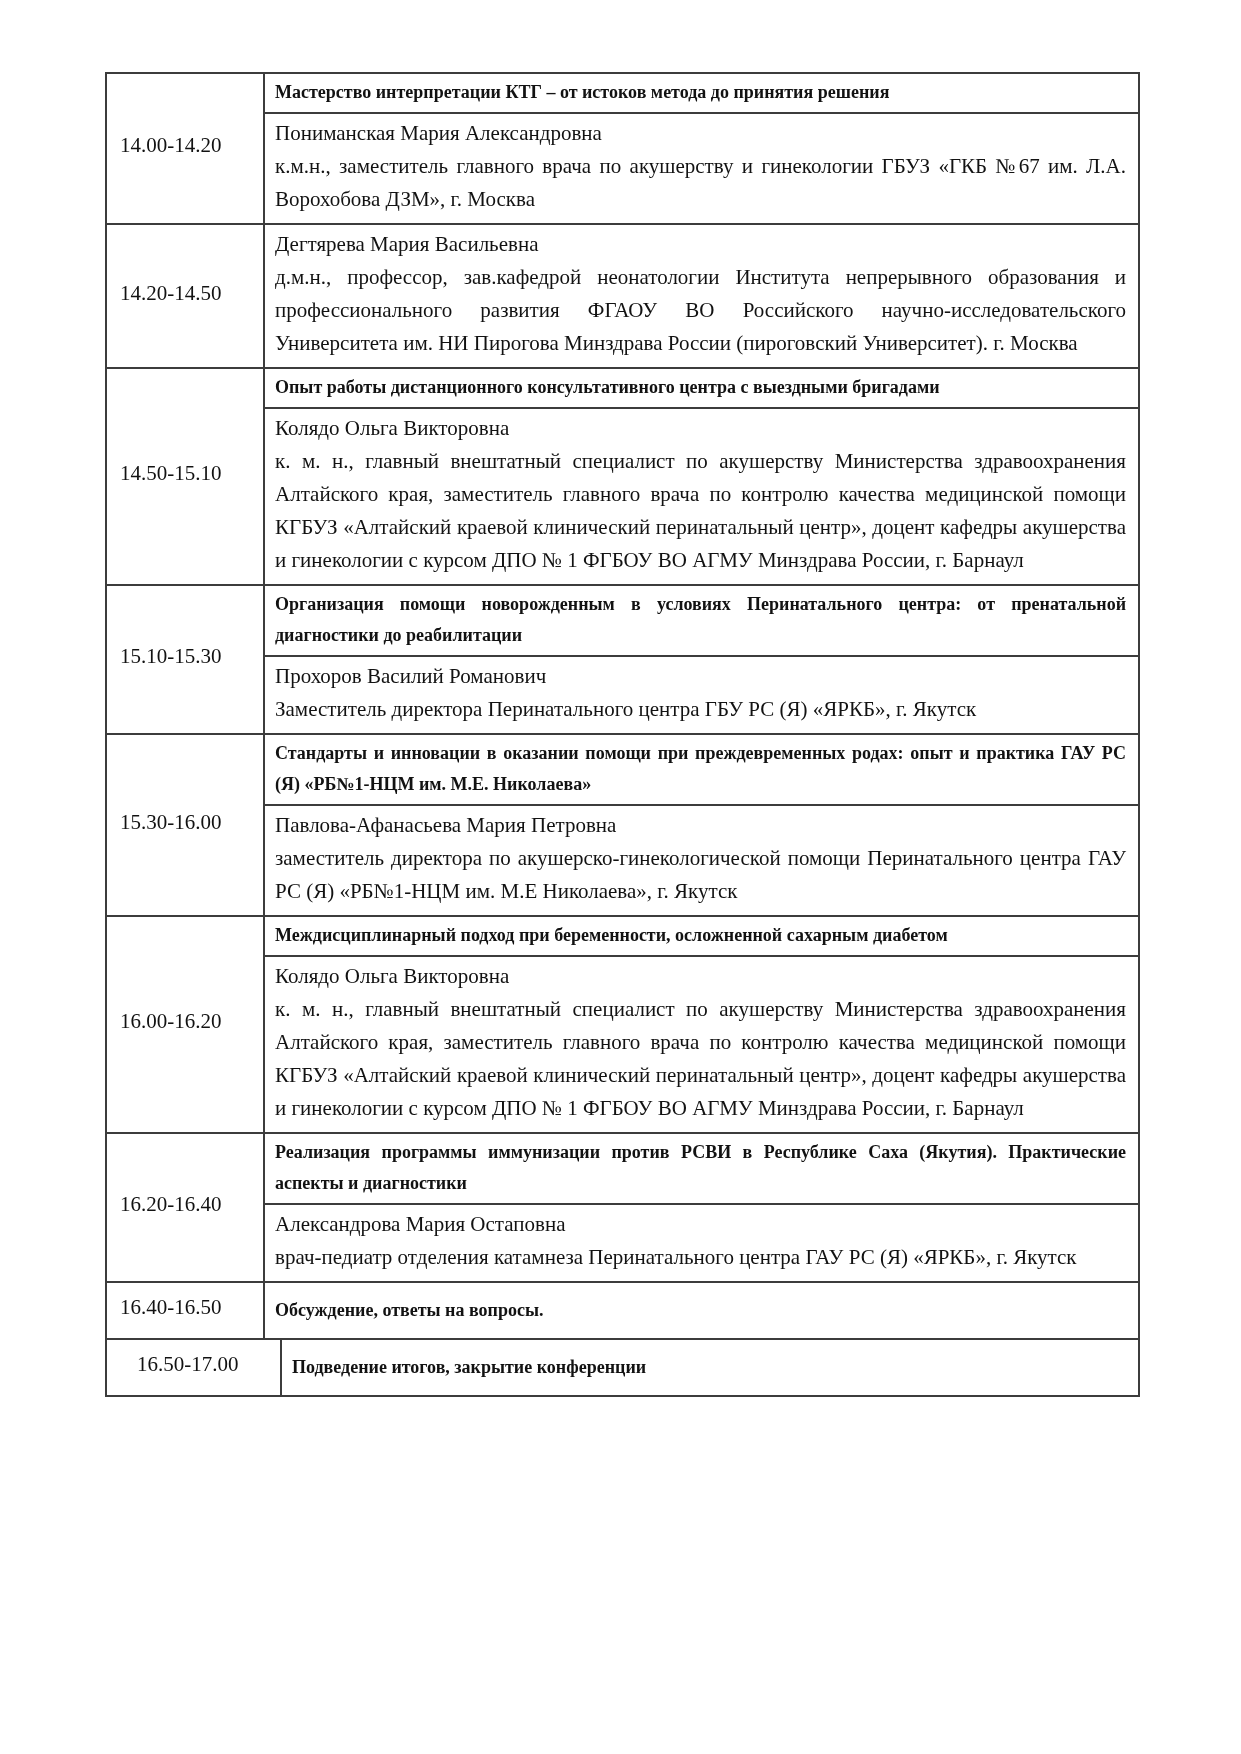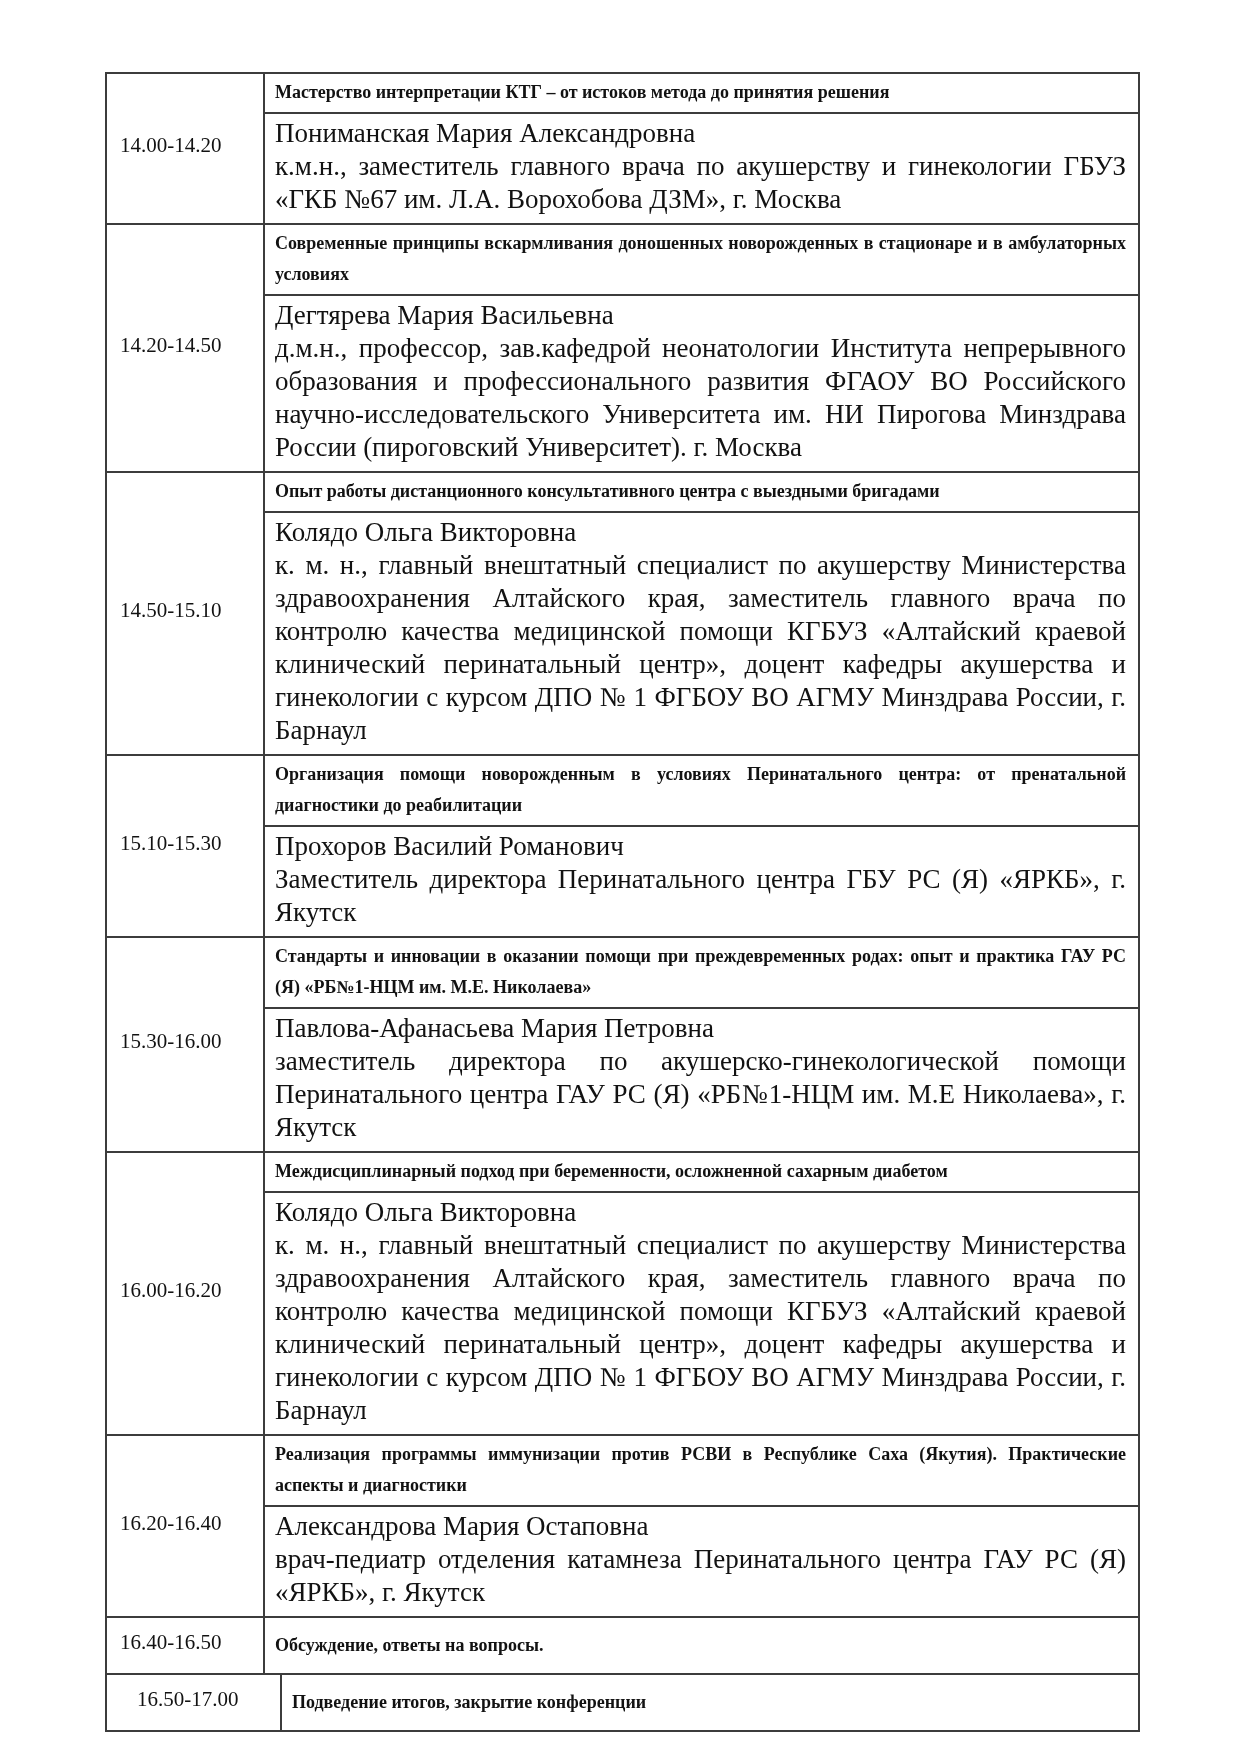--- a/index.html
+++ b/index.html
@@ -50,21 +50,21 @@
   }
   .title-cell {
     font-weight: bold;
     font-size: 18px;
     line-height: 31px;
     padding: 3px 12px 4px 10px;
     text-align: justify;
     border-bottom: 2px solid #3c3c3c;
   }
   .speaker-cell {
-    font-size: 27px;
+    font-size: 21px;
     line-height: 33px;
     padding: 3px 12px 7px 10px;
     flex: 1 1 auto;
   }
   .speaker-name {
     text-align: left;
   }
   .speaker-affiliation {
     text-align: justify;
   }
@@ -90,21 +90,20 @@
       <div class="speaker-cell">
         <div class="speaker-name">Пониманская Мария Александровна</div>
         <div class="speaker-affiliation">к.м.н., заместитель главного врача по акушерству и гинекологии ГБУЗ «ГКБ №67 им. Л.А. Ворохобова ДЗМ»,  г. Москва</div>
       </div>
     </div>
   </div>
 
   <div class="session-row">
     <div class="time-cell">14.20-14.50</div>
     <div class="content-cell">
-      <div class="title-cell">Современные принципы вскармливания доношенных новорожденных в стационаре и в амбулаторных условиях</div>
       <div class="speaker-cell">
         <div class="speaker-name">Дегтярева Мария Васильевна</div>
         <div class="speaker-affiliation">д.м.н., профессор, зав.кафедрой неонатологии Института непрерывного образования и профессионального развития ФГАОУ ВО Российского научно-исследовательского Университета им. НИ Пирогова Минздрава России (пироговский Университет). г. Москва</div>
       </div>
     </div>
   </div>
 
   <div class="session-row">
     <div class="time-cell">14.50-15.10</div>
     <div class="content-cell">

